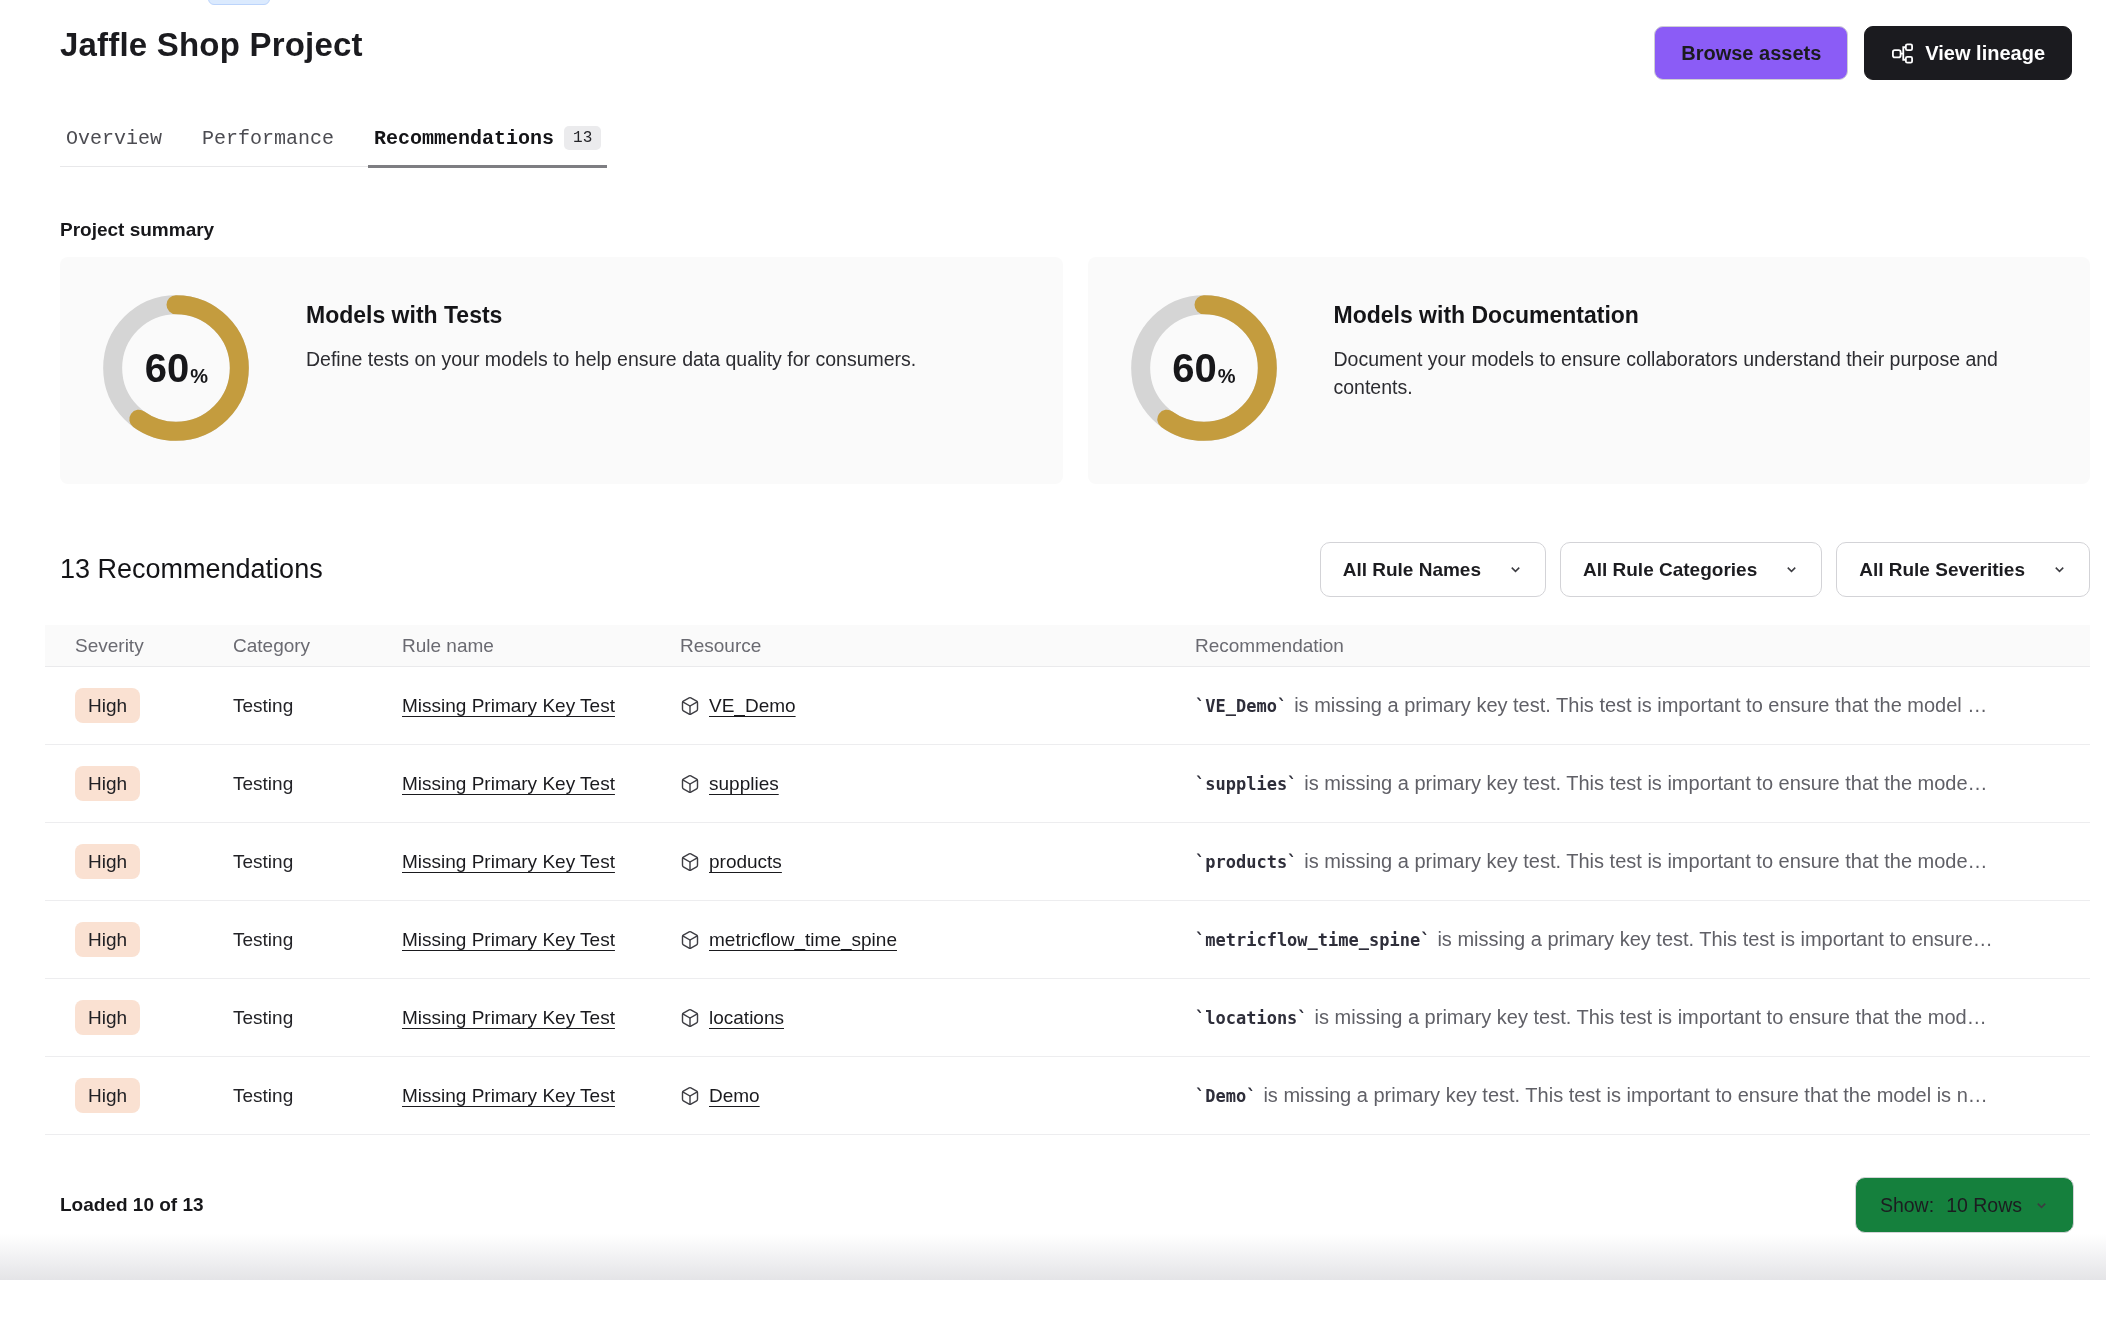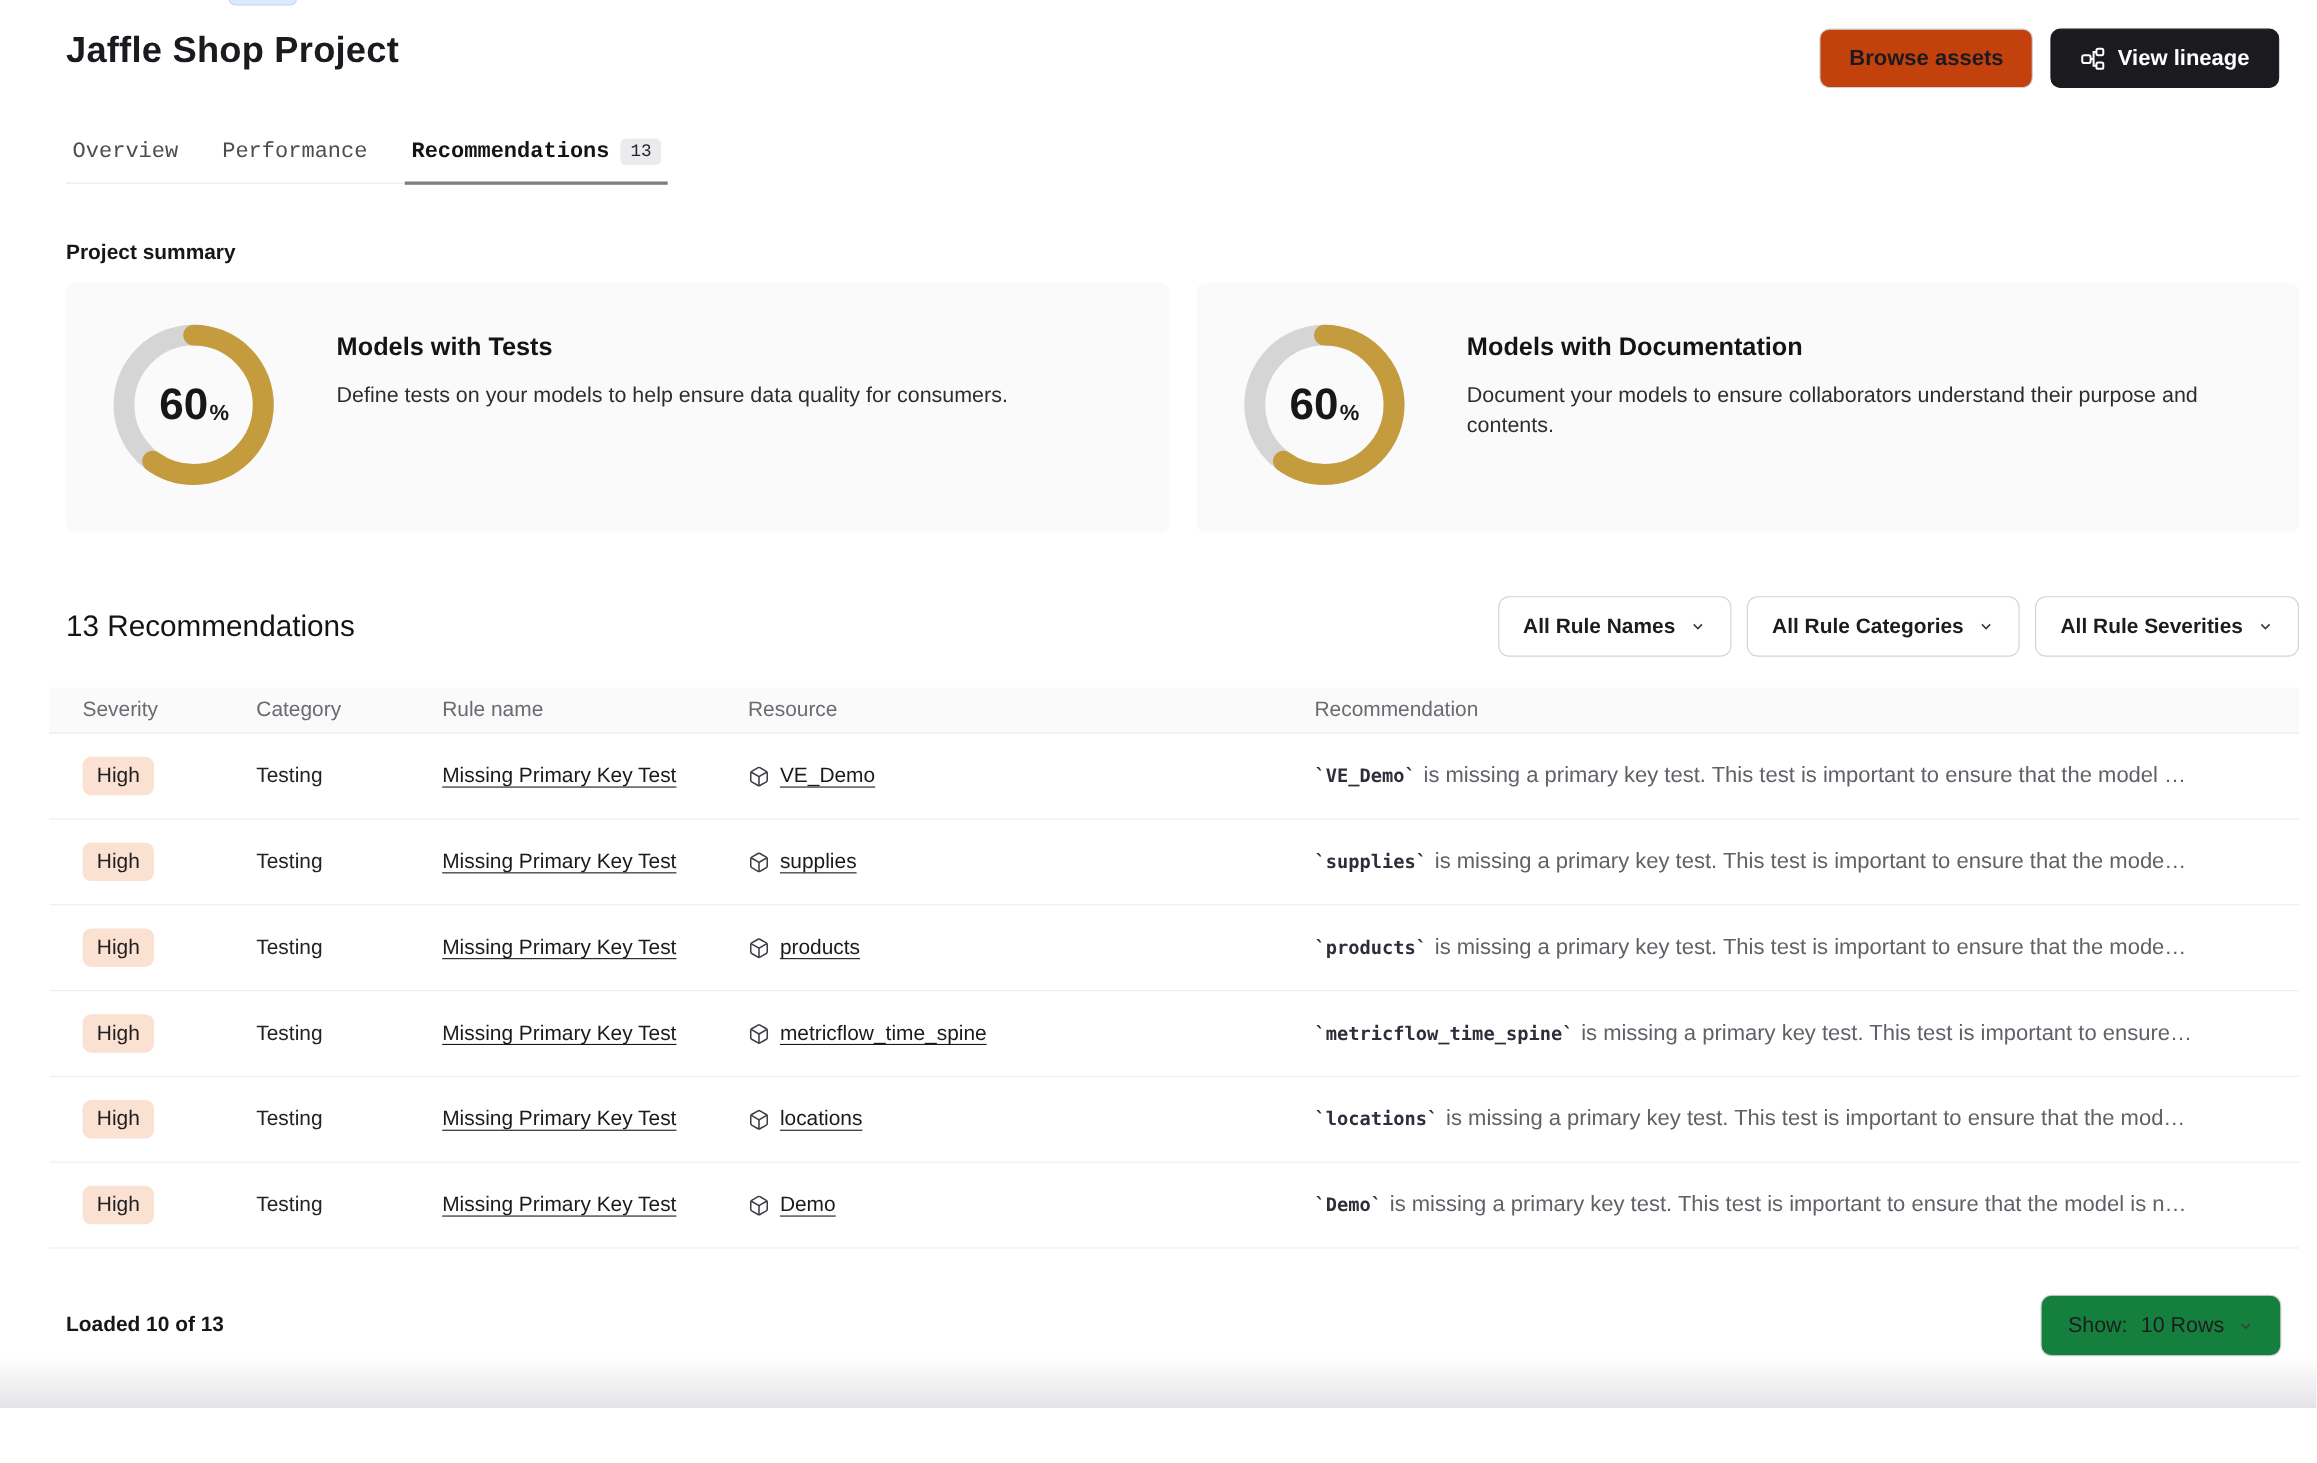--- a/index.html
+++ b/index.html
@@ -21,21 +21,21 @@
 
   
   .header { display: flex; justify-content: space-between; align-items: flex-start; padding: 26px 34px 0 60px; }
   .page-title { font-size: 33px; font-weight: 700; letter-spacing: .2px; }
   .header-actions { display: flex; gap: 16px; }
   .btn {
     display: inline-flex; align-items: center; gap: 11px;
     height: 54px; padding: 0 26px;
     font-size: 20px; font-weight: 600;
     border-radius: 9px; border: 1px solid #cfcfd3;
-    background: #c2410c; color: #1b1b1f; cursor: pointer;
+    background: #8b5cf6; color: #1b1b1f; cursor: pointer;
     font-family: "Liberation Sans", sans-serif;
   }
   .btn.primary { background: #1b1b1f; border-color: #1b1b1f; color: #ffffff; }
 
   
   .tabs {
     display: inline-flex; gap: 28px;
     margin: 46px 0 0 60px;
     border-bottom: 1px solid #e8e8ea;
   }
@@ -70,21 +70,21 @@
   .pct-sign { font-size: 20px; font-weight: 700; color: #17171a; position: relative; top: 8px; left: 1px; }
   .card-text { padding-top: 10px; }
   .card-title { font-size: 23px; font-weight: 700; margin-bottom: 16px; color: #141417; }
   .card-desc { font-size: 19.5px; line-height: 1.45; color: #2c2c31; max-width: 740px; }
 
   
   .recs-header { display: flex; justify-content: space-between; align-items: center; margin: 58px 16px 0 60px; }
   .recs-heading { font-size: 27px; font-weight: 500; color: #141417; }
   .filters { display: flex; gap: 14px; }
   .filter-btn {
-    display: inline-flex; align-items: center; gap: 13px;
+    display: inline-flex; align-items: center; gap: 27px;
     height: 55px; padding: 0 22px;
     background: #fff; border: 1px solid #d3d3d7; border-radius: 10px;
     font-size: 19px; font-weight: 600; color: #1c1c20; cursor: pointer;
     font-family: "Liberation Sans", sans-serif;
   }
   .chevron { width: 15px; height: 15px; stroke: #3c3c41; }
 
   
   .table { margin: 28px 16px 0 45px; }
   .t-row {

